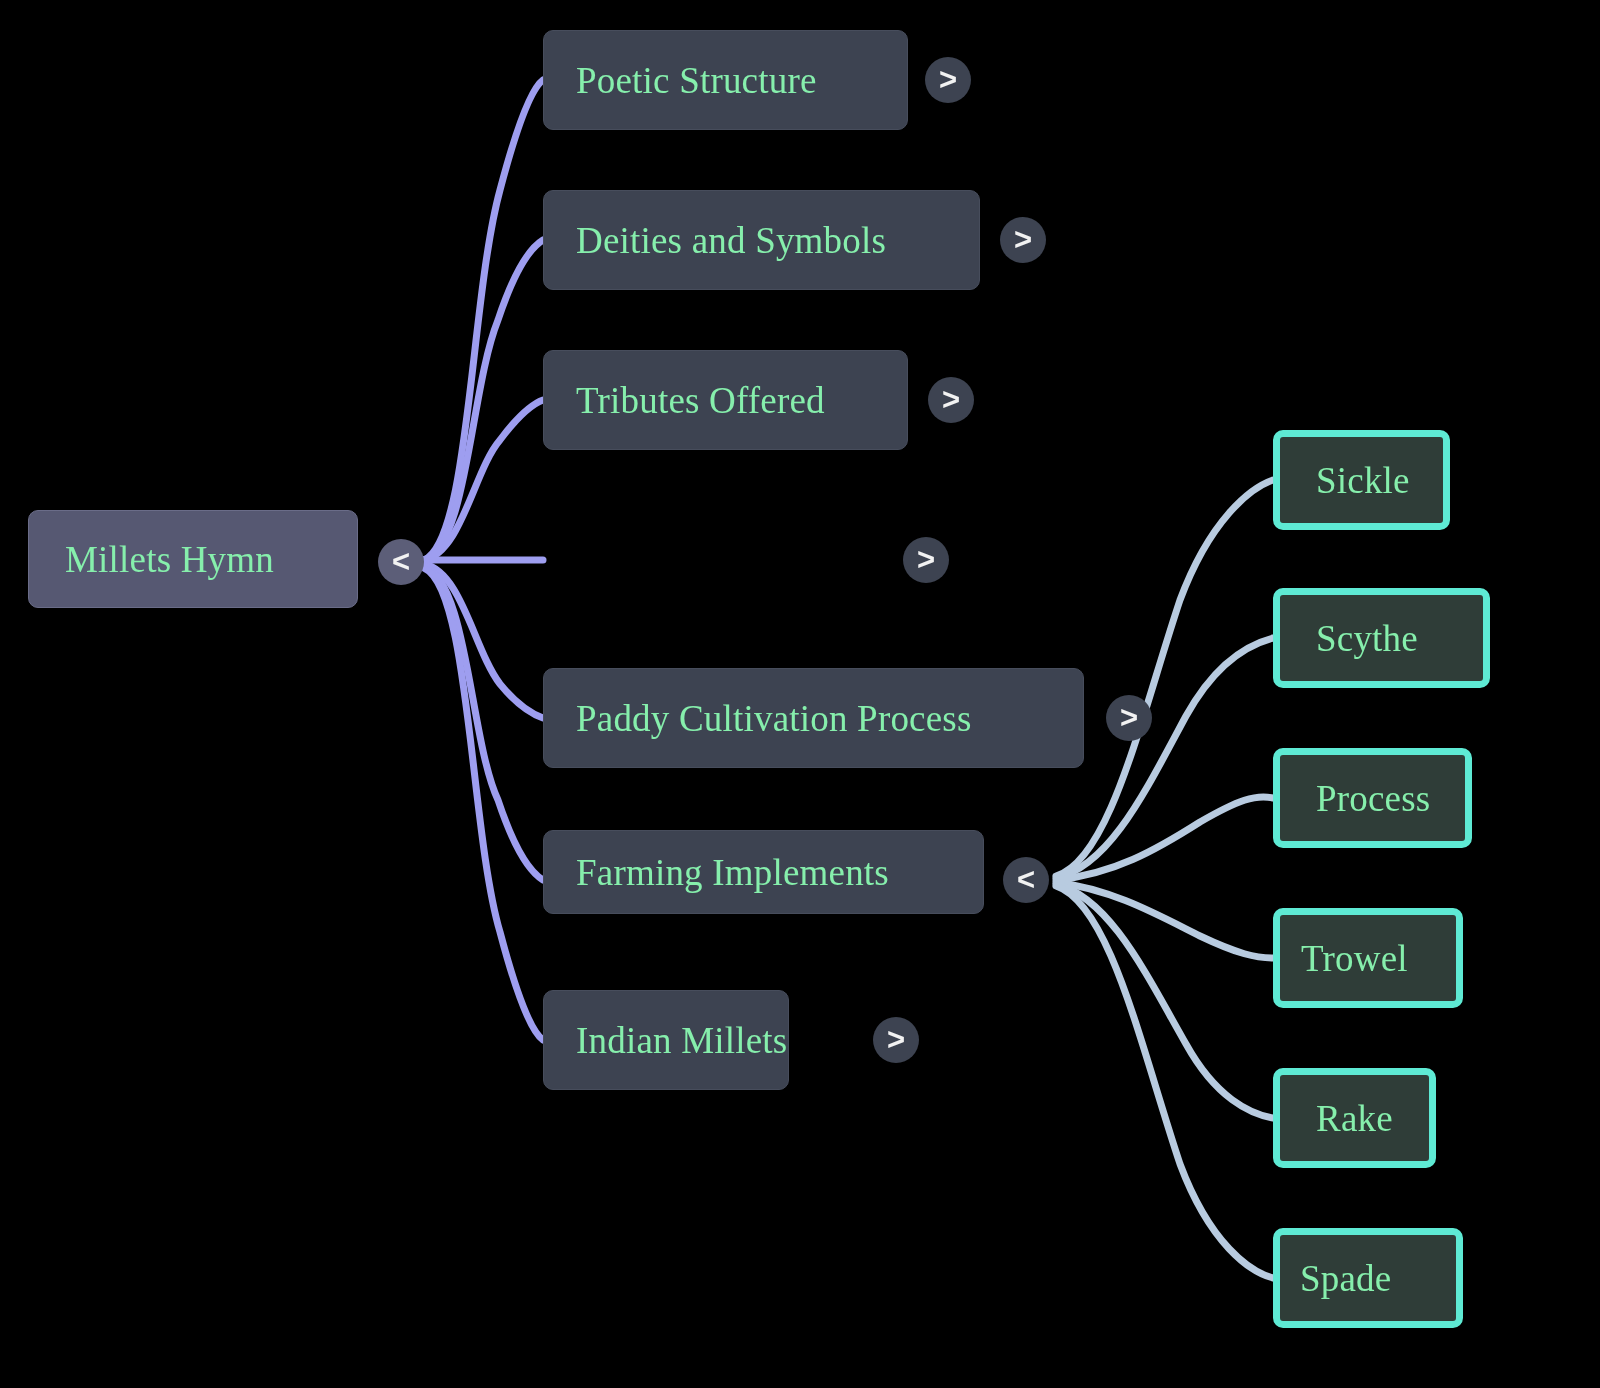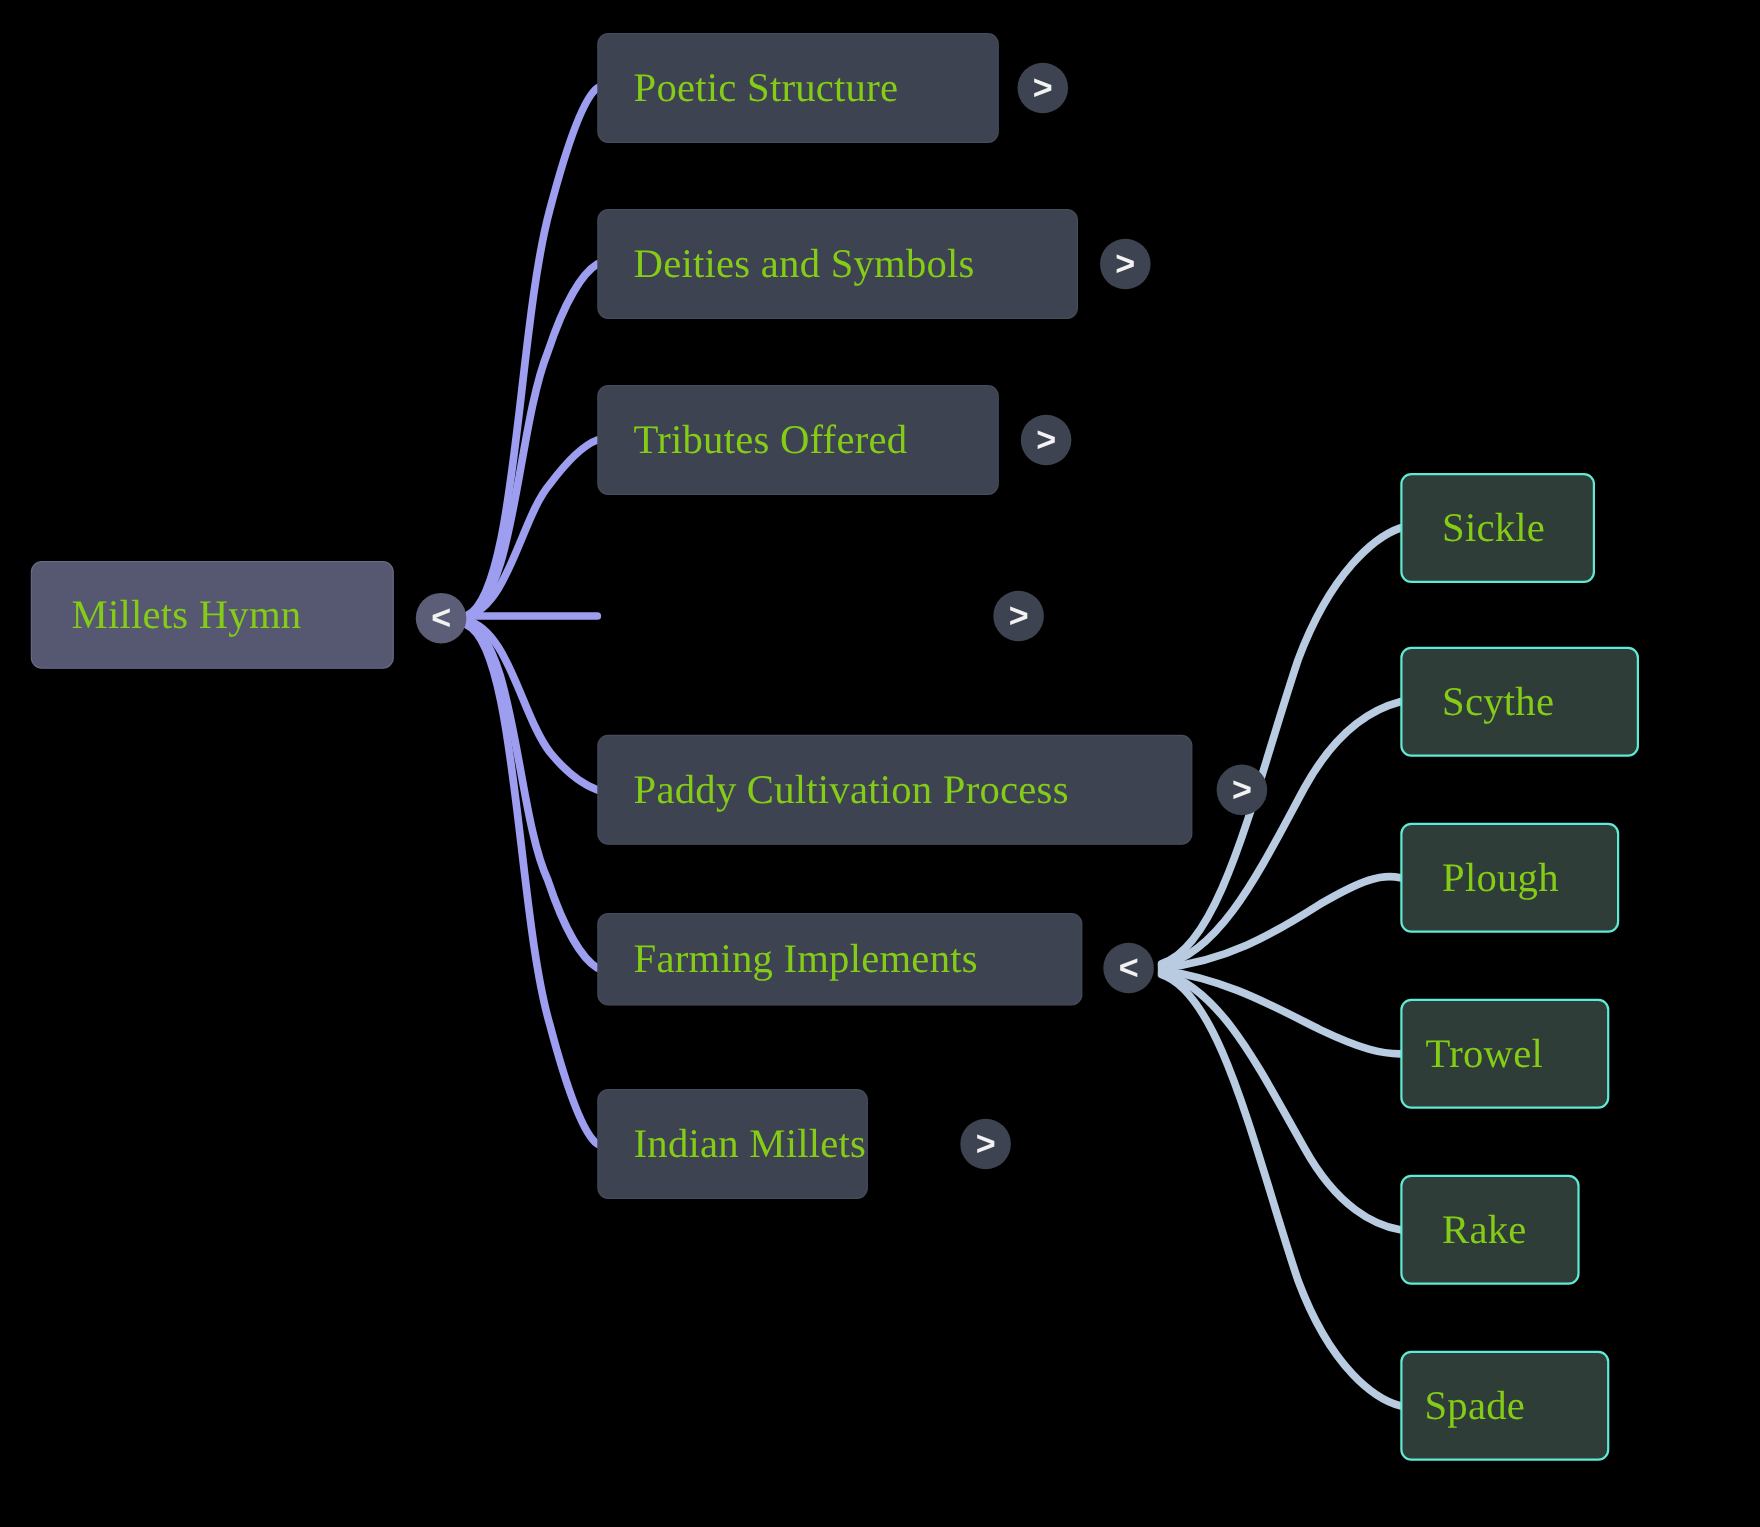--- a/index.html
+++ b/index.html
@@ -10,39 +10,39 @@
     overflow:hidden;
     font-family:"Liberation Serif","DejaVu Serif",serif;
   }
   #edges{position:absolute;left:0;top:0;width:1600px;height:1388px;}
   .node{
     position:absolute;
     box-sizing:border-box;
     border-radius:10px;
     display:flex;
     align-items:center;
-    color:#84cc16;
+    color:#86efac;
     white-space:nowrap;
     letter-spacing:.2px;
   }
   .node-root{
     background:#565872;
     border:1px solid #6a6c88;
     font-size:37px;
     padding-left:36px;
   }
   .node-l1{
     background:#3d4351;
     border:1px solid #474d5c;
     font-size:37px;
     padding-left:32px;
   }
   .node-leaf{
     background:#2f3d38;
-    border:2px solid #5eead4;
+    border:7px solid #5eead4;
     font-size:37px;
     padding-left:36px;
   }
   .toggle{
     position:absolute;
     width:46px;height:46px;
     border-radius:50%;
     display:flex;align-items:center;justify-content:center;
     color:#f2f2f2;
     font-size:31px;
@@ -136,21 +136,21 @@
 
   <div class="node node-leaf" style="left:1273px;top:430px;width:177px;height:100px;">
     <span>Sickle</span>
   </div>
 
   <div class="node node-leaf" style="left:1273px;top:588px;width:217px;height:100px;">
     <span>Scythe</span>
   </div>
 
   <div class="node node-leaf" style="left:1273px;top:748px;width:199px;height:100px;">
-    <span>Plough</span>
+    <span>Process</span>
   </div>
 
   <div class="node node-leaf" style="left:1273px;top:908px;width:190px;height:100px;padding-left:21px;">
     <span>Trowel</span>
   </div>
 
   <div class="node node-leaf" style="left:1273px;top:1068px;width:163px;height:100px;">
     <span>Rake</span>
   </div>
 

